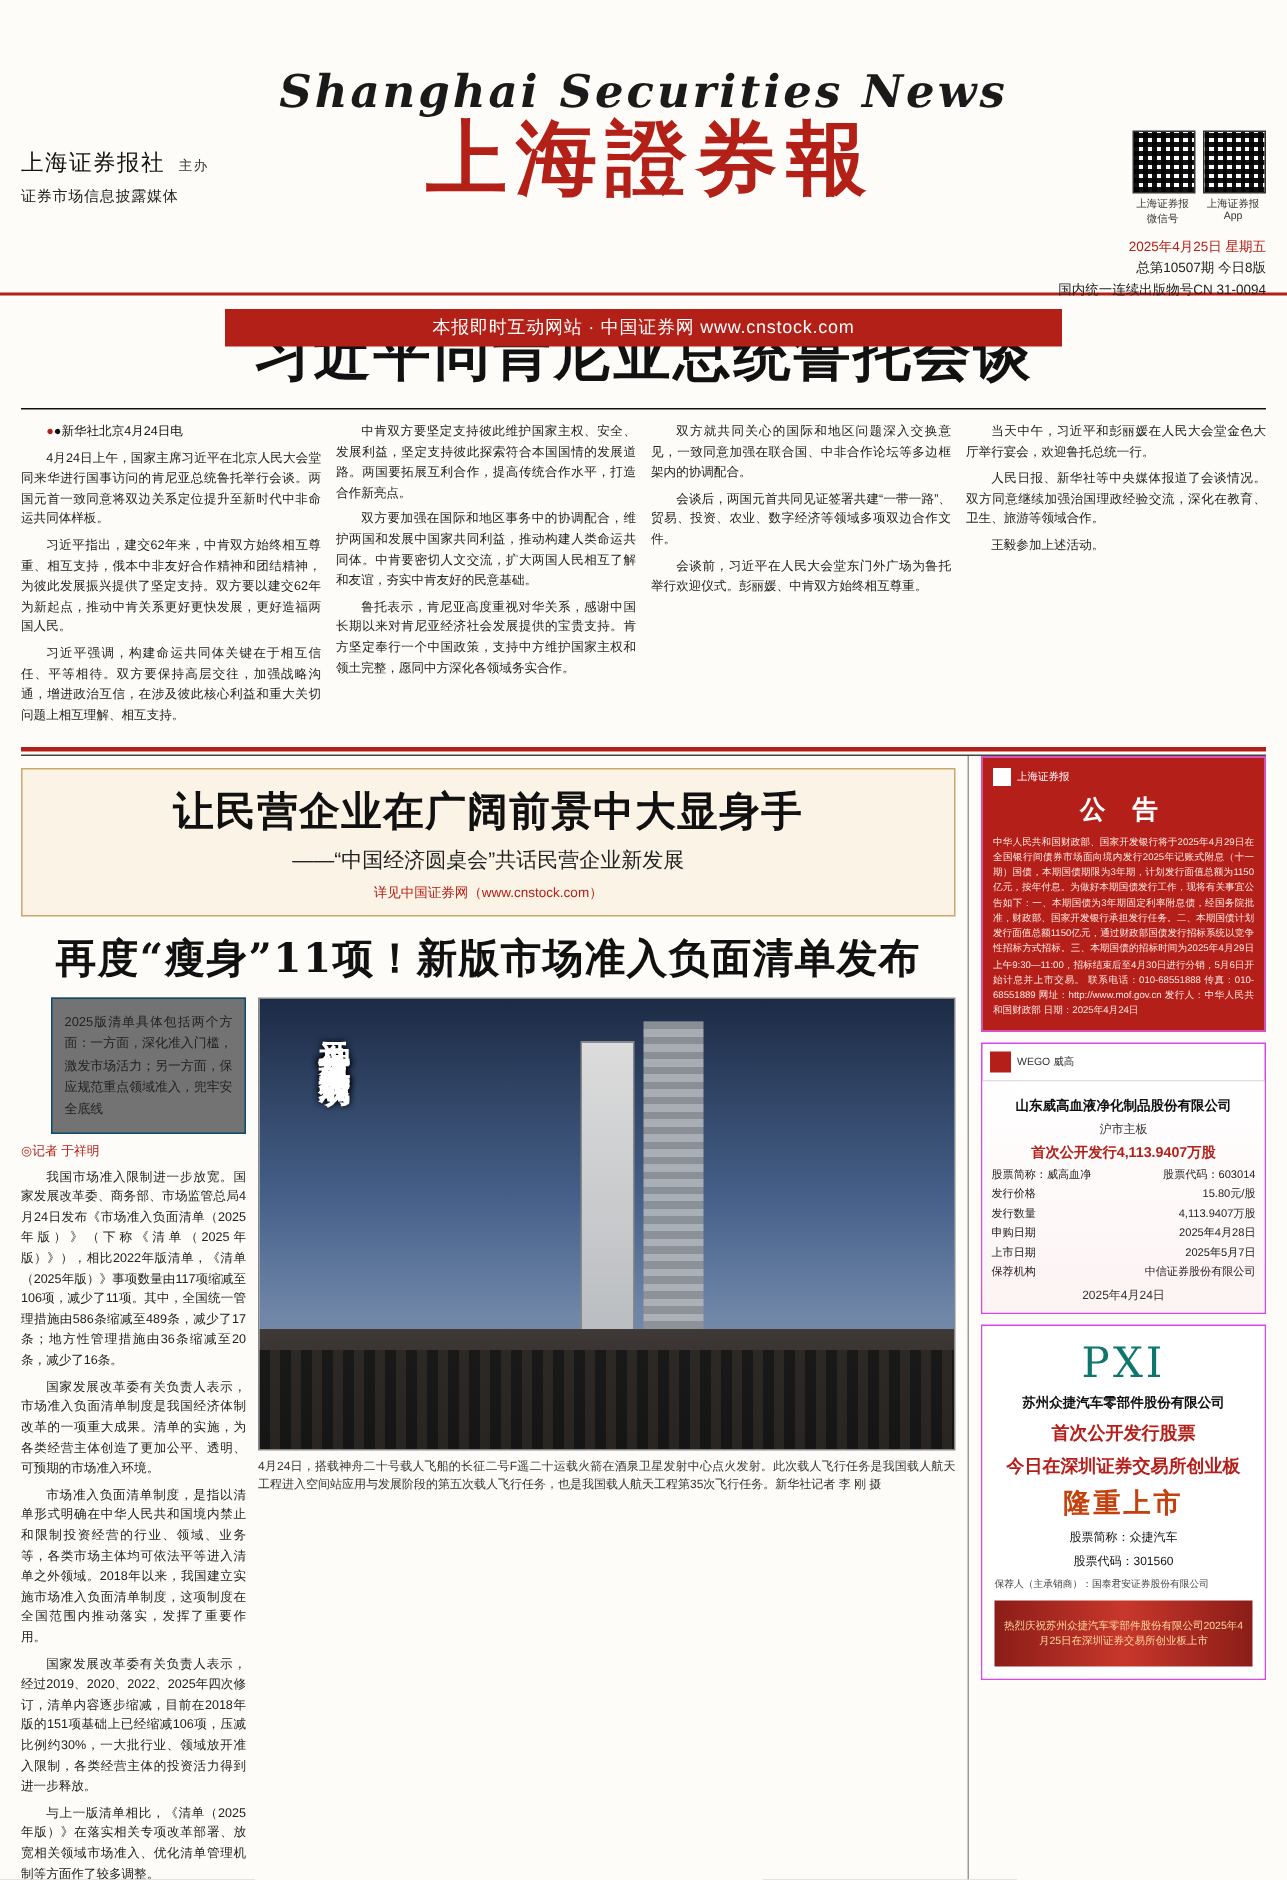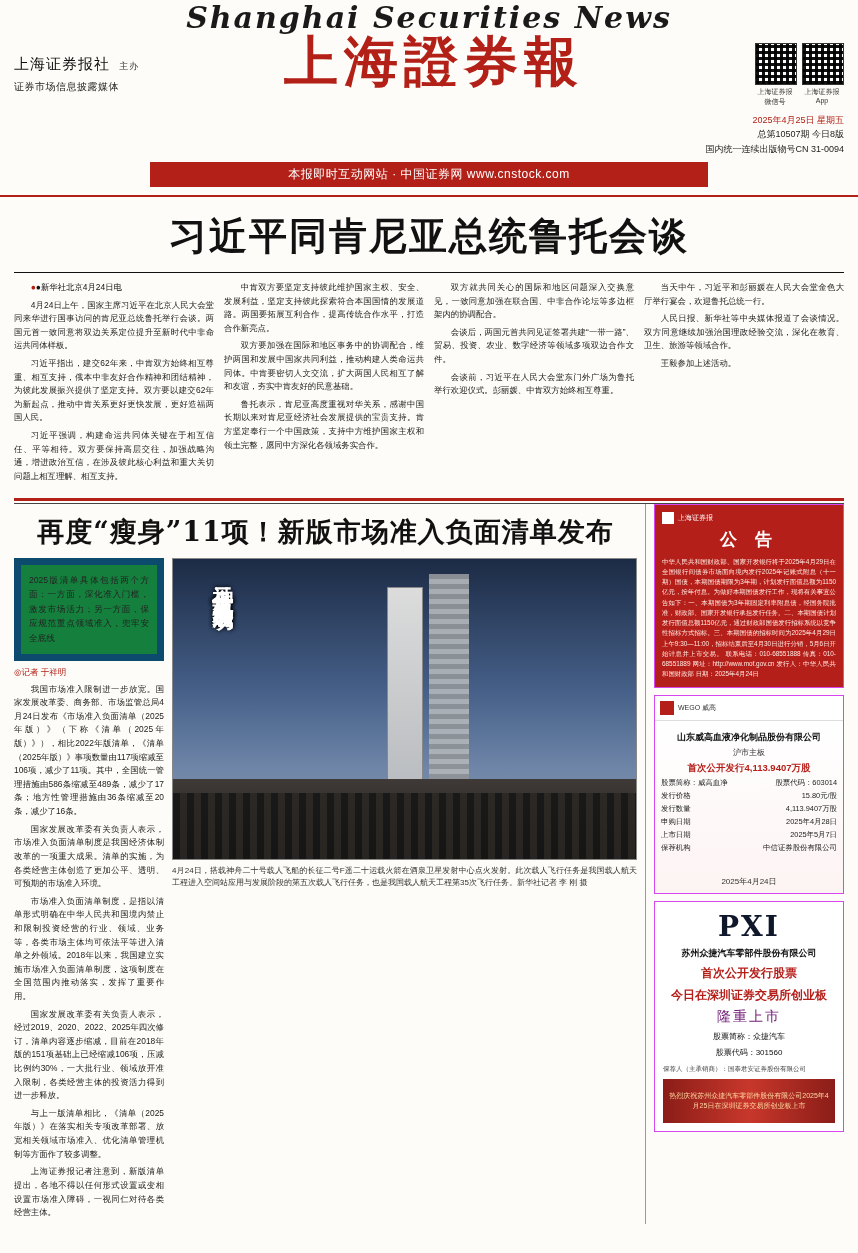--- a/index.html
+++ b/index.html
@@ -6,21 +6,21 @@
   body{font-family:"Liberation Sans","DejaVu Sans",sans-serif;}
   #page{
     width:858px;height:1253px;margin:0 auto;background:#fdfcf8;position:relative;
     box-sizing:border-box;overflow:hidden;
   }
   
   .masthead{position:relative;height:195px;border-bottom:2px solid #b32017;}
   .eng-title{
     text-align:center;font-family:"DejaVu Serif","Liberation Serif",serif;
     font-size:30px;font-style:italic;letter-spacing:2px;color:#1a1a1a;
-    font-weight:bold;
+    padding-top:44px;font-weight:bold;
   }
   .mh-row{display:flex;align-items:flex-start;padding:4px 14px 0 14px;}
   .mh-left{width:210px;padding-top:10px;}
   .xinhua{display:flex;align-items:center;gap:6px;}
   .xh-badge{
     width:46px;height:32px;border:1px solid #b32017;background:#fff;
     display:flex;align-items:center;justify-content:center;
   }
   .xh-badge span{font-size:8px;color:#b32017;line-height:1.05;text-align:center;}
   .xh-name{font-family:"DejaVu Serif",serif;font-size:18px;font-weight:bold;color:#1a1a1a;letter-spacing:1px;}
@@ -68,22 +68,22 @@
   .feature-title{font-family:"DejaVu Serif",serif;font-weight:bold;font-size:27px;color:#111;letter-spacing:1px;}
   .feature-sub{font-size:14px;color:#222;margin-top:6px;}
   .feature-link{font-size:9px;color:#b32017;margin-top:6px;}
   .big-head{
     font-family:"DejaVu Serif",serif;font-weight:bold;font-size:27px;color:#111;
     text-align:center;margin:10px 0 8px;letter-spacing:1px;
   }
   .mid-body{display:flex;gap:8px;}
   .mid-col-left{width:150px;}
   .summary{
-    border:7px solid #0c4a6e;background:#15803d;font-size:8.6px;line-height:1.7;
-    padding:8px;color:#222;text-align:justify;
+    border:1px solid #0c4a6e;background:#737373;font-size:8.6px;line-height:1.7;
+    padding:8px;color:#222;text-align:justify;margin-left:20px;
   }
   .byline{font-size:8.5px;color:#b32017;margin:6px 0 4px;}
   .txtcol{font-size:8.4px;line-height:1.62;color:#222;text-align:justify;}
   .txtcol p{margin:0 0 4px;text-indent:2em;}
   .photo{
     flex:1;border:1px solid #888;position:relative;overflow:hidden;min-height:300px;
     background:linear-gradient(#1c2b45 0%,#47618a 45%,#6f86a8 70%,#8c9aa8 100%);
   }
   .rocket{
     position:absolute;left:50%;transform:translateX(-50%);bottom:70px;width:34px;height:200px;
@@ -109,24 +109,24 @@
   .ad-notice .b{font-size:6.4px;line-height:1.6;color:#ffe9e0;text-align:justify;}
   .ad-logo{display:flex;align-items:center;gap:4px;padding:5px;border-bottom:1px solid #ddd;}
   .ad-logo .sq{width:14px;height:14px;background:#b51f1a;}
   .ad-logo span{font-size:7px;color:#333;}
   .ad-w{padding:6px;text-align:center;background:linear-gradient(#fff,#fdf3f3);}
   .ad-w .cname{font-size:9px;color:#111;margin-top:4px;font-weight:bold;}
   .ad-w .line{font-size:8px;color:#333;margin-top:3px;}
   .ad-w .amt{font-size:9.5px;color:#b51f1a;font-weight:bold;margin-top:4px;}
   .ad-w .kv{font-size:7.4px;color:#222;margin-top:3px;display:flex;justify-content:space-between;}
   .ad-pxi{padding:8px;text-align:center;background:#fff;}
-  .ad-pxi .px{font-family:"DejaVu Serif",serif;font-weight:bold;font-size:28px;color:#0f172a;letter-spacing:2px;}
+  .ad-pxi .px{font-family:"DejaVu Serif",serif;font-weight:normal;font-size:28px;color:#0f766e;letter-spacing:2px;}
   .ad-pxi .cname{font-size:9px;margin-top:4px;color:#111;font-weight:bold;}
   .ad-pxi .hl{font-size:12px;color:#b51f1a;font-weight:bold;margin-top:5px;}
-  .ad-pxi .hl2{font-size:14px;color:#701a75;font-weight:normal;margin-top:4px;letter-spacing:2px;}
+  .ad-pxi .hl2{font-size:18px;color:#c2410c;font-weight:bold;margin-top:4px;letter-spacing:2px;}
   .ad-pxi .kv{font-size:8px;color:#111;margin-top:5px;}
   .ad-pxi .foot{font-size:6.5px;color:#444;margin-top:6px;text-align:left;line-height:1.5;}
   .ad-pxi .stripe{height:44px;margin-top:6px;background:linear-gradient(90deg,#8b1d18,#c8372b,#8b1d18);
     color:#ffd9a0;font-size:7px;display:flex;align-items:center;justify-content:center;text-align:center;padding:0 6px;}
 </style>
 </head>
 <body>
 
 <div id="page">
 
@@ -191,20 +191,25 @@
       <p>王毅参加上述活动。</p>
     </div>
   </div>
 
   <div class="hr-red"></div>
   <div class="hr-thin"></div>
 
   <div class="mid">
     <div class="mid-left">
 
+      <div class="feature-box">
+        <div class="feature-title">让民营企业在广阔前景中大显身手</div>
+        <div class="feature-sub">——“中国经济圆桌会”共话民营企业新发展</div>
+        <div class="feature-link">详见中国证券网（www.cnstock.com）</div>
+      </div>
 
       <div class="big-head">再度“瘦身”11项！新版市场准入负面清单发布</div>
 
       <div class="mid-body">
         <div class="mid-col-left">
           <div class="summary">2025版清单具体包括两个方面：一方面，深化准入门槛，激发市场活力；另一方面，保应规范重点领域准入，兜牢安全底线</div>
           <div class="byline">◎记者 于祥明</div>
           <div class="txtcol">
             <p>我国市场准入限制进一步放宽。国家发展改革委、商务部、市场监管总局4月24日发布《市场准入负面清单（2025年版）》（下称《清单（2025年版）》），相比2022年版清单，《清单（2025年版）》事项数量由117项缩减至106项，减少了11项。其中，全国统一管理措施由586条缩减至489条，减少了17条；地方性管理措施由36条缩减至20条，减少了16条。</p>
             <p>国家发展改革委有关负责人表示，市场准入负面清单制度是我国经济体制改革的一项重大成果。清单的实施，为各类经营主体创造了更加公平、透明、可预期的市场准入环境。</p>
@@ -274,21 +279,21 @@
               <span>2025年4月28日</span>
             </div>
           <div class="kv">
               <span>上市日期</span>
               <span>2025年5月7日</span>
             </div>
           <div class="kv">
               <span>保荐机构</span>
               <span>中信证券股份有限公司</span>
             </div>
-          <div class="line" style="margin-top:23px;">2025年4月24日</div>
+          <div class="line" style="margin-top:5px;">2025年4月24日</div>
         </div>
       </div>
 
       <div class="ad">
         <div class="ad-pxi">
           <div class="px">PXI</div>
           <div class="cname">苏州众捷汽车零部件股份有限公司</div>
           <div class="hl">首次公开发行股票</div>
           <div class="hl">今日在深圳证券交易所创业板</div>
           <div class="hl2">隆重上市</div>

